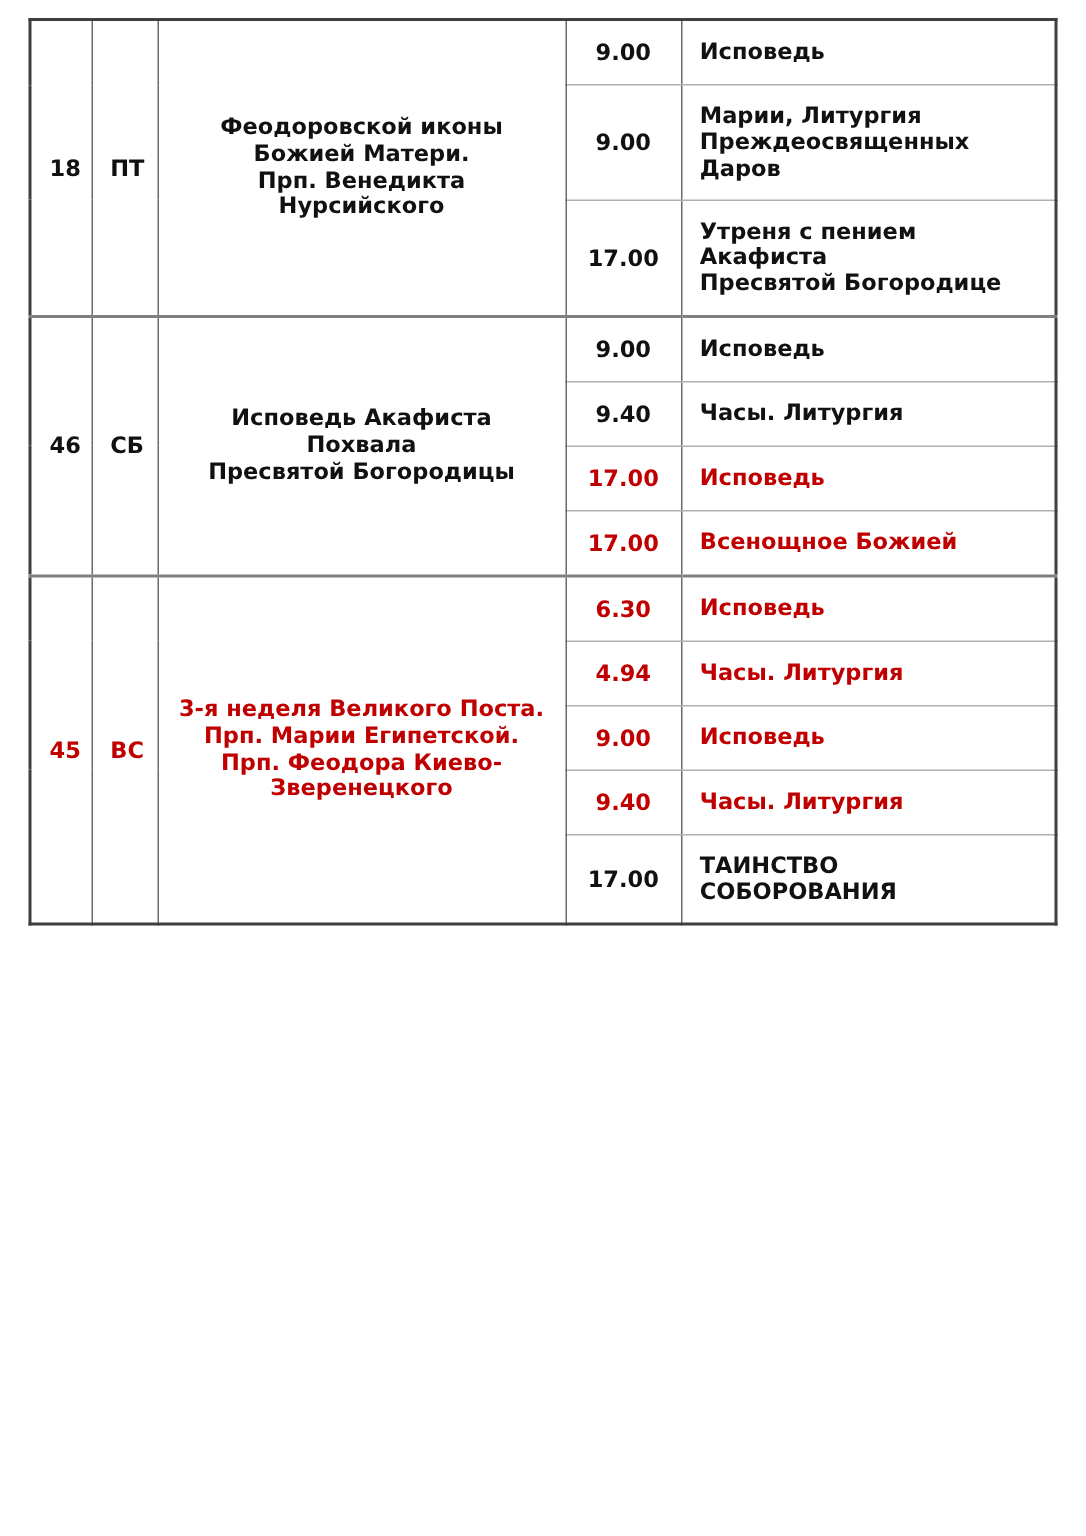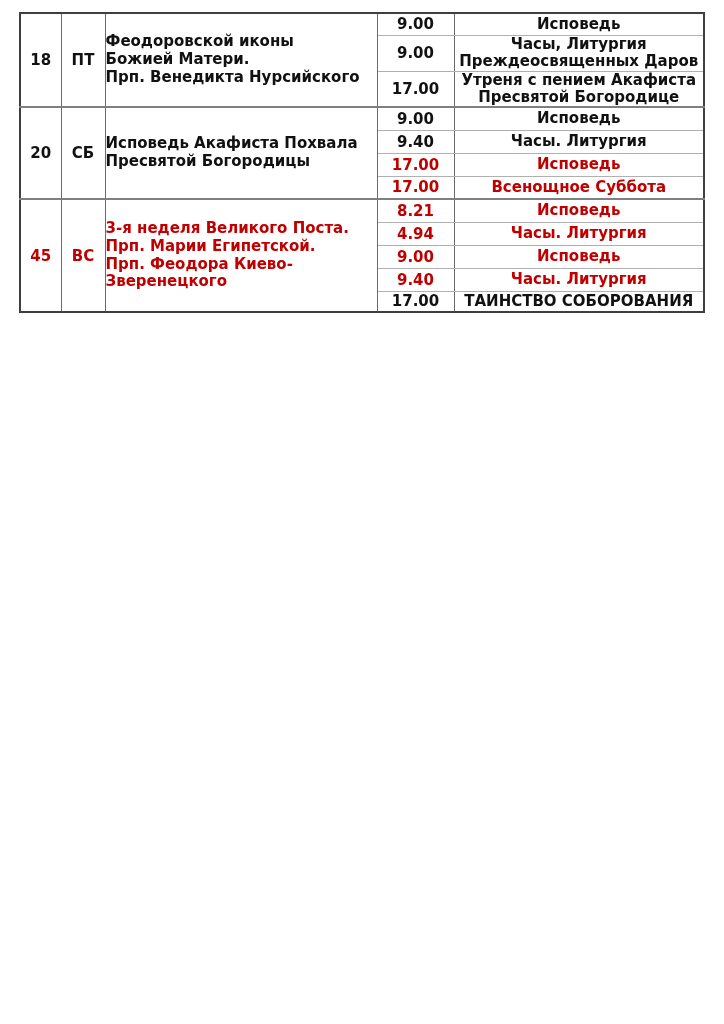--- a/index.html
+++ b/index.html
@@ -19,40 +19,40 @@
     width: 684px;
     margin: 12px 0 0 19px;
     border: 2px solid #3f3f3f;
     font-size: 15px;
   }
   table.schedule td {
     border: 1px solid #b0b0b0;
     border-left-color: #6b6b6b;
     border-right-color: #6b6b6b;
     vertical-align: middle;
-    padding: 0;
+    padding: 12px;
     overflow: hidden;
   }
   tr.block-top td { border-top: 2px solid #7f7f7f; }
 
   .c-date { width: 41px; }
   .c-day  { width: 44px; }
   .c-desc { width: 272px; }
   .c-time { width: 77px; }
   .c-svc  { width: 250px; }
 
   td.date, td.day, td.time { text-align: center; }
   td.desc {
-    text-align: left;
+    text-align: center;
     white-space: pre-line;
     line-height: 1.18;
     padding: 2px 4px;
   }
   td.svc {
-    text-align: center;
+    text-align: left;
     white-space: pre-line;
     line-height: 1.15;
     padding: 1px 4px 1px 8px;
   }
 
   tr.h22 { height: 22px; }
   tr.h36 { height: 36px; }
   tr.h23 { height: 23px; }
   tr.h21 { height: 21px; }
 
@@ -77,62 +77,62 @@
         <td class="date black" rowspan="3">18</td>
         <td class="day black" rowspan="3">ПТ</td>
         <td class="desc black" rowspan="3">Феодоровской иконы
 Божией Матери.
 Прп. Венедикта Нурсийского</td>
         <td class="time">9.00</td>
         <td class="svc">Исповедь</td>
       </tr>
       <tr class="h36 black">
         <td class="time">9.00</td>
-        <td class="svc">Часы, Литургия
+        <td class="svc">Марии, Литургия
 Преждеосвященных Даров</td>
       </tr>
       <tr class="h36 black">
         <td class="time">17.00</td>
         <td class="svc">Утреня с пением Акафиста
 Пресвятой Богородице</td>
       </tr>
     </tbody>
 
     <tbody>
       <tr class="h23 block-top black">
-        <td class="date black" rowspan="4">20</td>
+        <td class="date black" rowspan="4">46</td>
         <td class="day black" rowspan="4">СБ</td>
         <td class="desc black" rowspan="4">Исповедь Акафиста Похвала
 Пресвятой Богородицы</td>
         <td class="time">9.00</td>
         <td class="svc">Исповедь</td>
       </tr>
       <tr class="h23 black">
         <td class="time">9.40</td>
         <td class="svc">Часы. Литургия</td>
       </tr>
       <tr class="h23 red">
         <td class="time">17.00</td>
         <td class="svc">Исповедь</td>
       </tr>
       <tr class="h23 red">
         <td class="time">17.00</td>
-        <td class="svc">Всенощное Суббота</td>
+        <td class="svc">Всенощное Божией</td>
       </tr>
     </tbody>
 
     <tbody>
       <tr class="h23 block-top red">
         <td class="date red" rowspan="5">45</td>
         <td class="day red" rowspan="5">ВС</td>
         <td class="desc red" rowspan="5">3-я неделя Великого Поста.
 Прп. Марии Египетской.
 Прп. Феодора Киево-
 Зверенецкого</td>
-        <td class="time">8.21</td>
+        <td class="time">6.30</td>
         <td class="svc">Исповедь</td>
       </tr>
       <tr class="h23 red">
         <td class="time">4.94</td>
         <td class="svc">Часы. Литургия</td>
       </tr>
       <tr class="h23 red">
         <td class="time">9.00</td>
         <td class="svc">Исповедь</td>
       </tr>

